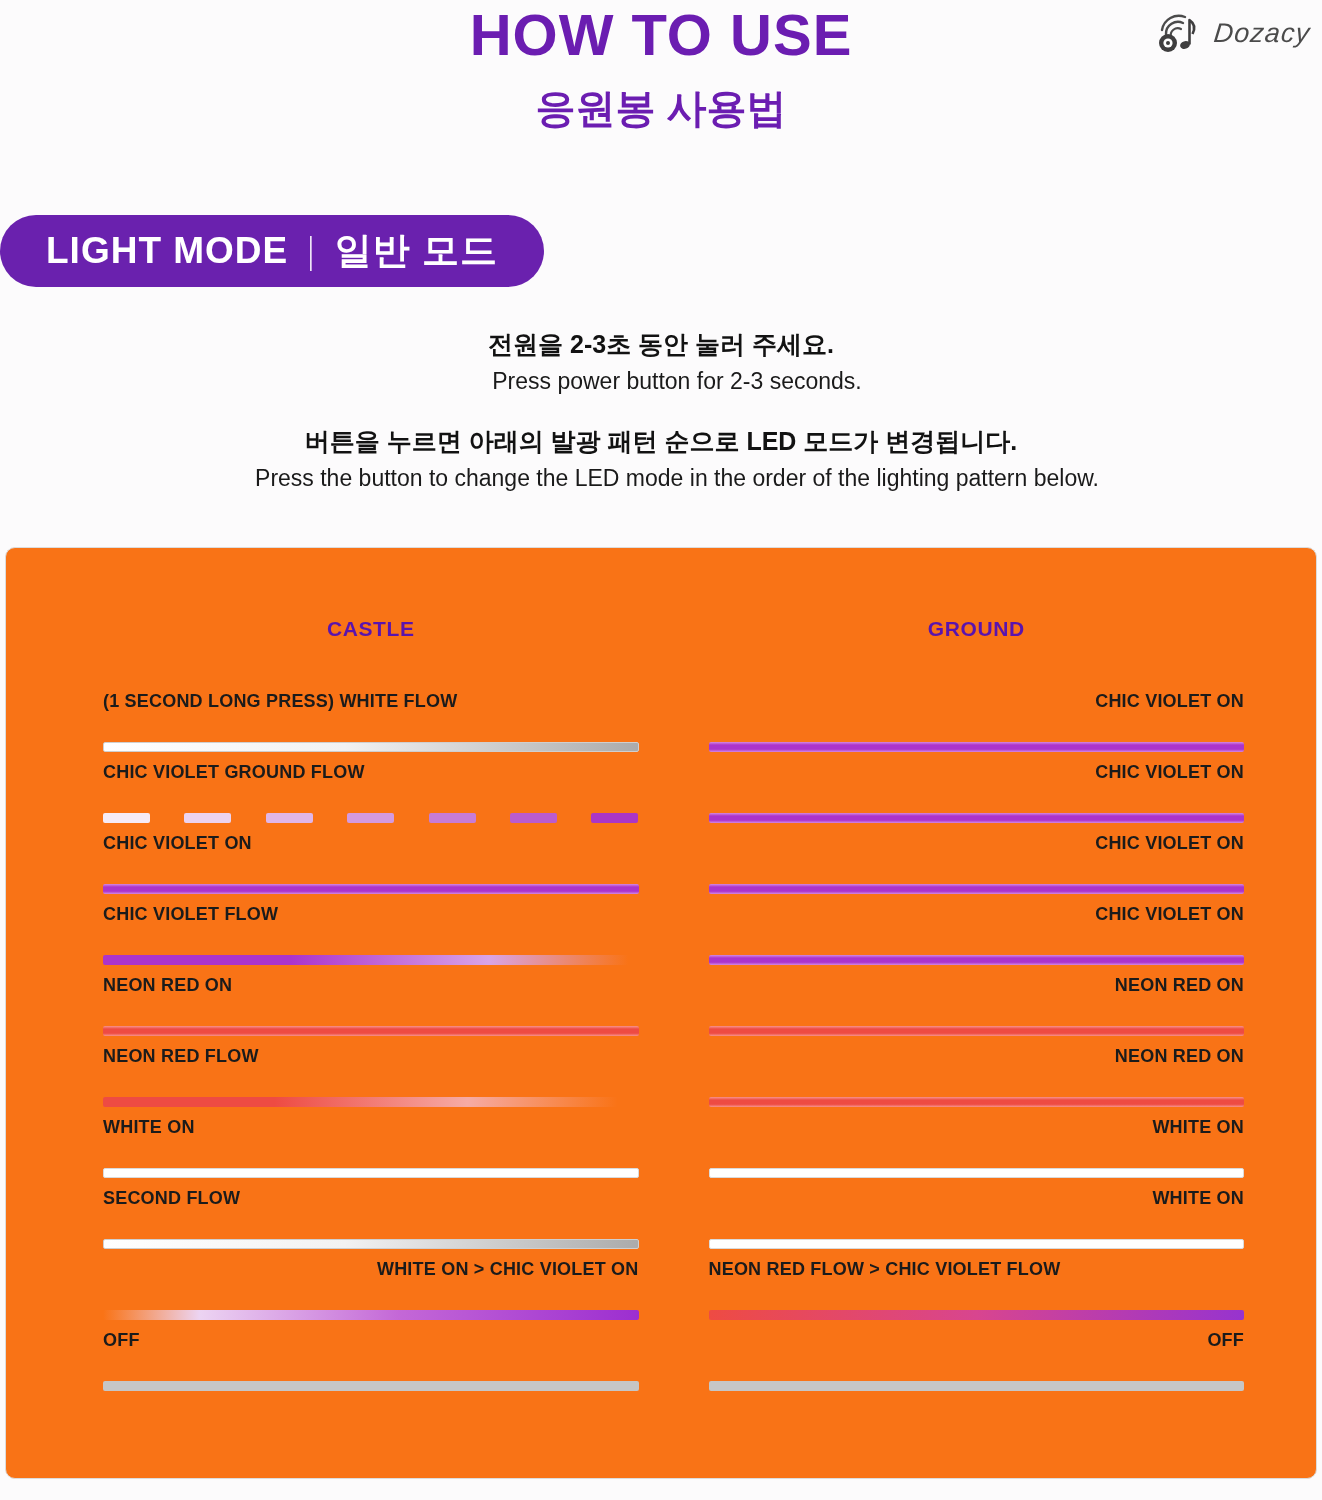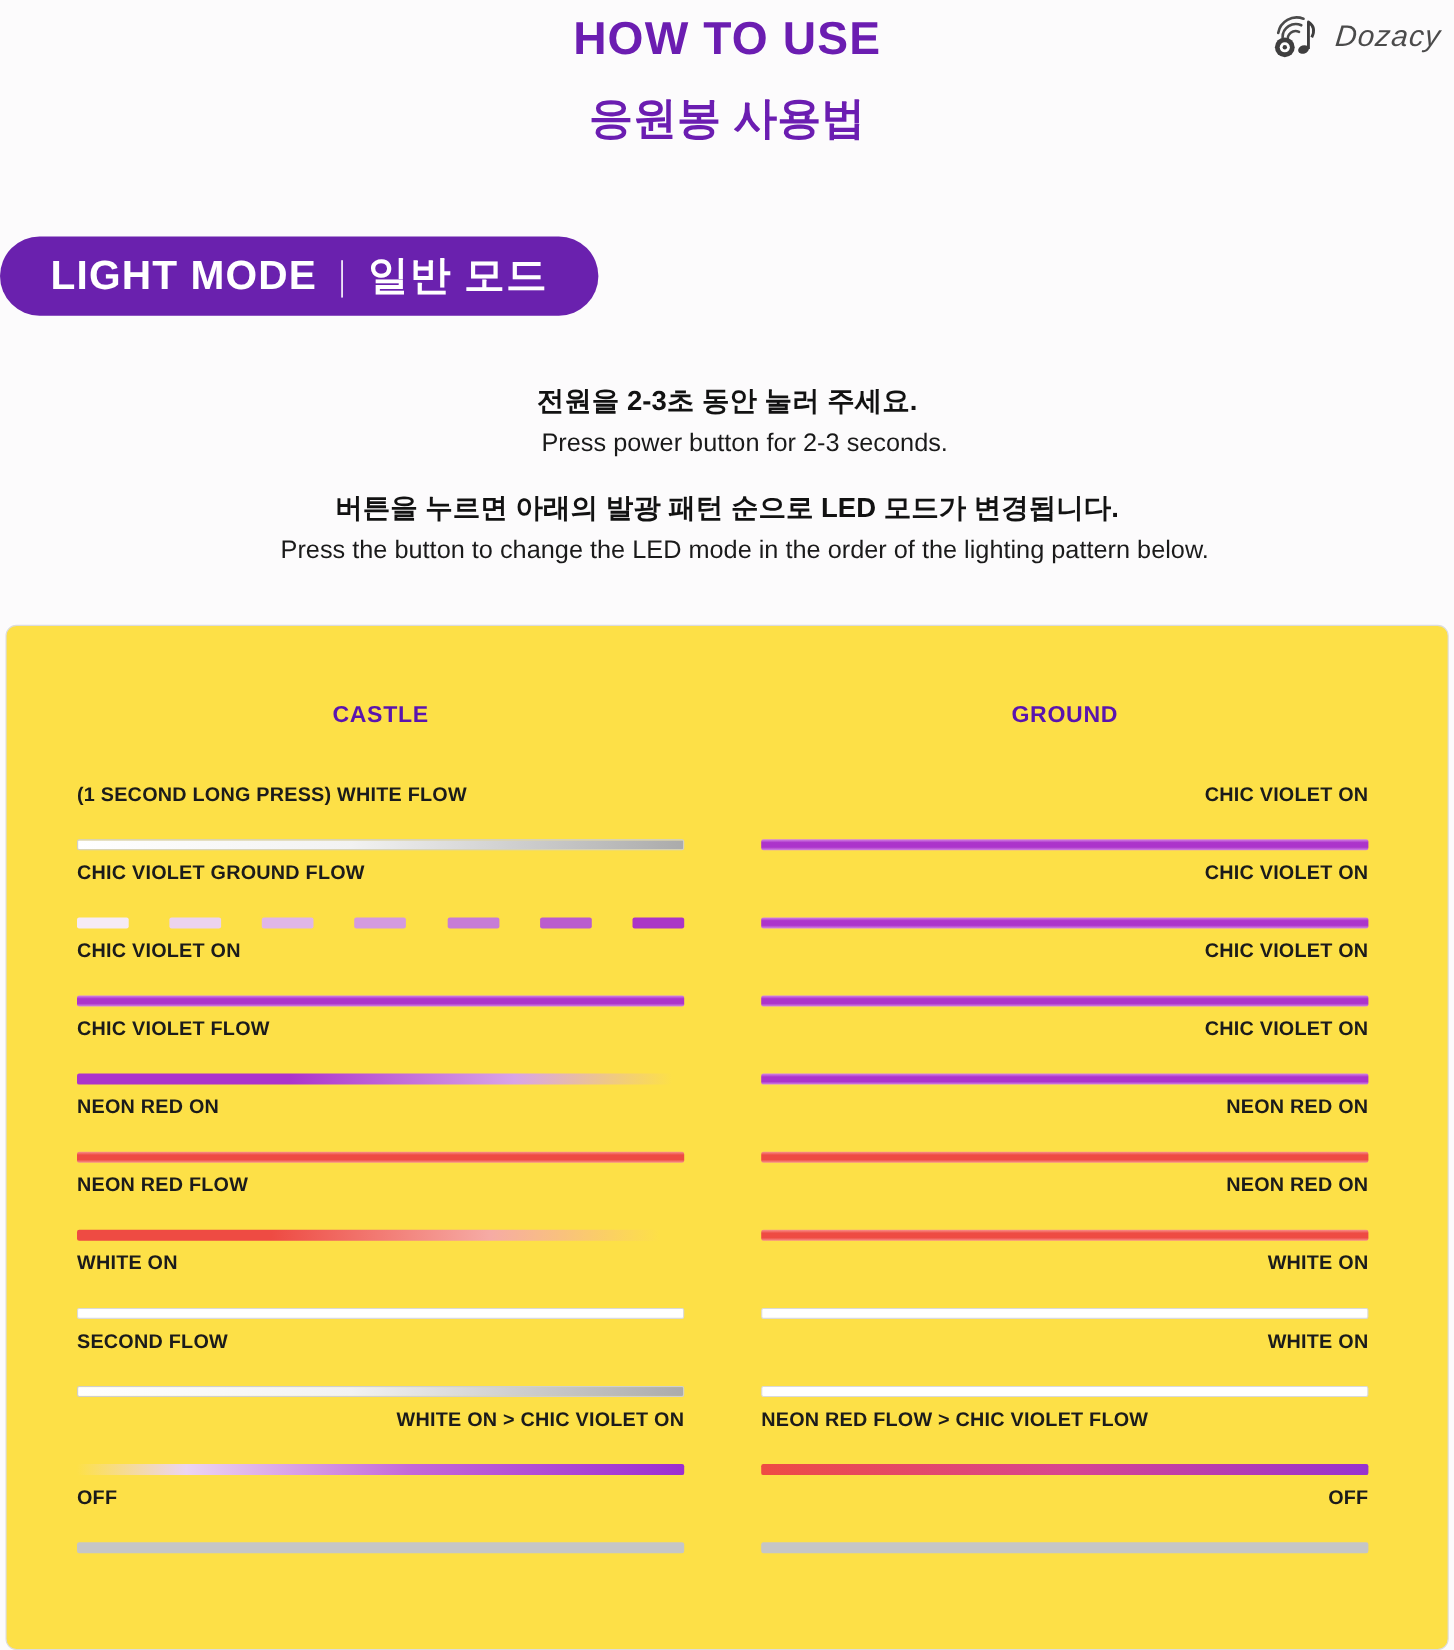--- a/index.html
+++ b/index.html
@@ -18,54 +18,54 @@
     opacity:.92;
   }
   .watermark .brand-text {
     font-size:27px; font-style:italic; color:#3d3d3d;
     letter-spacing:1px; transform:skewX(-6deg);
   }
 
   
   .page-title {
     margin-top:6px; text-align:center;
-    font-size:42px; line-height:58px; font-weight:800;
+    font-size:58px; line-height:58px; font-weight:800;
     letter-spacing:1px; color:var(--accent,#6b1db1);
   }
   .page-subtitle {
     margin-top:22px; text-align:center;
     font-size:40px; line-height:44px; font-weight:700;
     color:var(--accent,#6b1db1);
   }
 
   
   .badge-wrap { margin-top:85px; text-align:left; }
   .badge {
     display:inline-flex; align-items:center; gap:18px;
     height:72px; padding:0 46px; border-radius:38px;
     background:var(--badge,#6a21ae); color:#fff;
     font-size:37px; font-weight:800; letter-spacing:1px;
   }
   .badge .sep { font-weight:400; opacity:.9; transform:scaleX(.55); font-size:36px; }
 
   
   .instr { text-align:center; }
-  .instr.first { margin-top:59px; }
+  .instr.first { margin-top:38px; }
   .instr.second { margin-top:22px; }
   .instr .ko { font-size:25px; line-height:38px; font-weight:700; color:#121212; }
   .instr .en { font-size:23px; line-height:37px; font-weight:400; color:#1a1a1a;padding-left:32px; }
 
   
   .led-table {
     margin:50px 5px 0;
     height:932px;
-    background:#fde047;
+    background:#f97316;
     border:1px solid #dcdcdc;
     border-radius:10px;
-    padding:70px 72px 0 64px;
+    padding:70px 72px 0 97px;
   }
   .led-head {
     display:grid; grid-template-columns:1fr 1fr; column-gap:70px;
     margin-bottom:50px;
   }
   .col-head {
     text-align:center; font-size:21px; line-height:22px;
     font-weight:800; letter-spacing:.6px; color:var(--head,#5a14ae);
   }
   .led-row {

